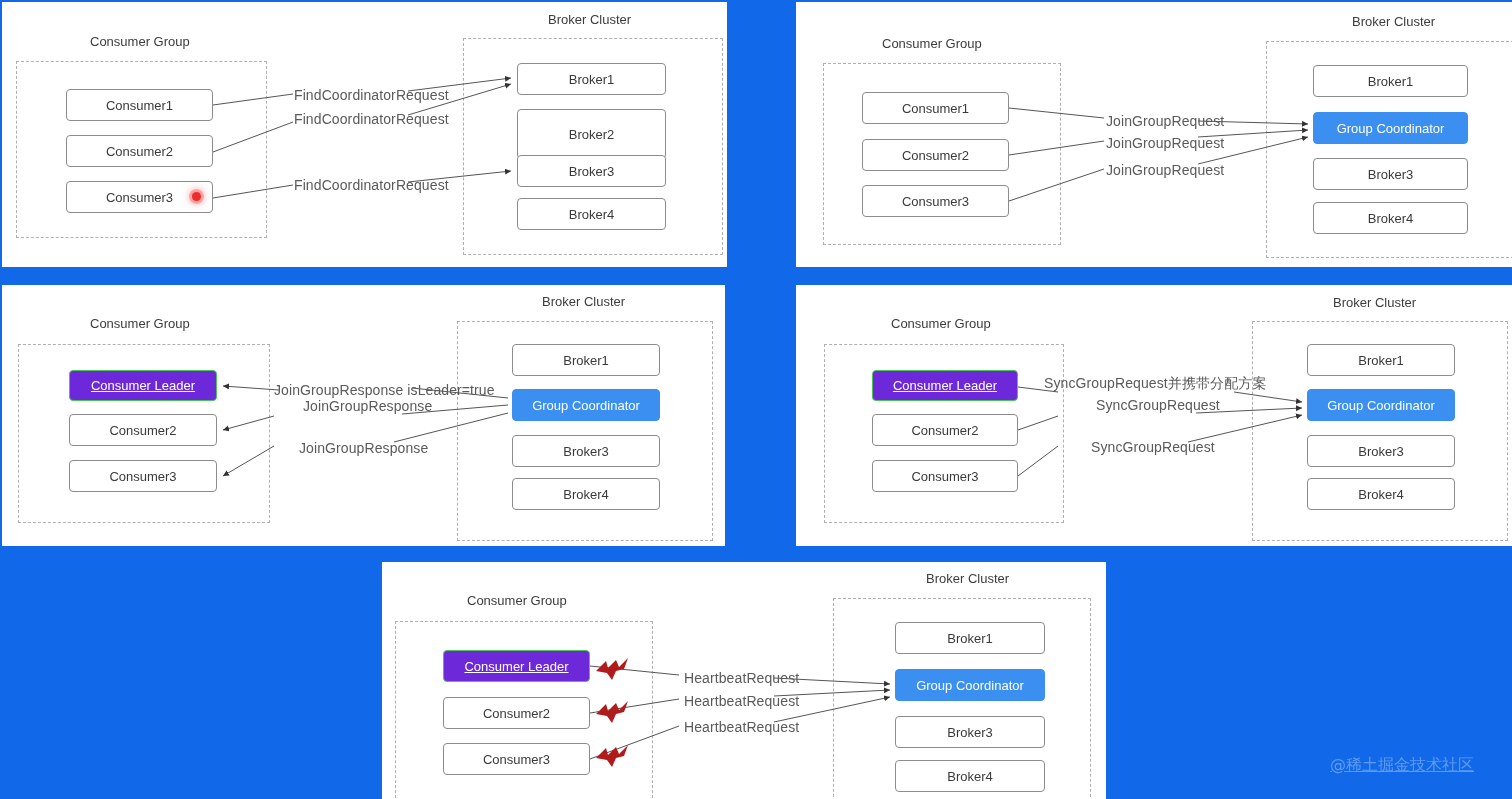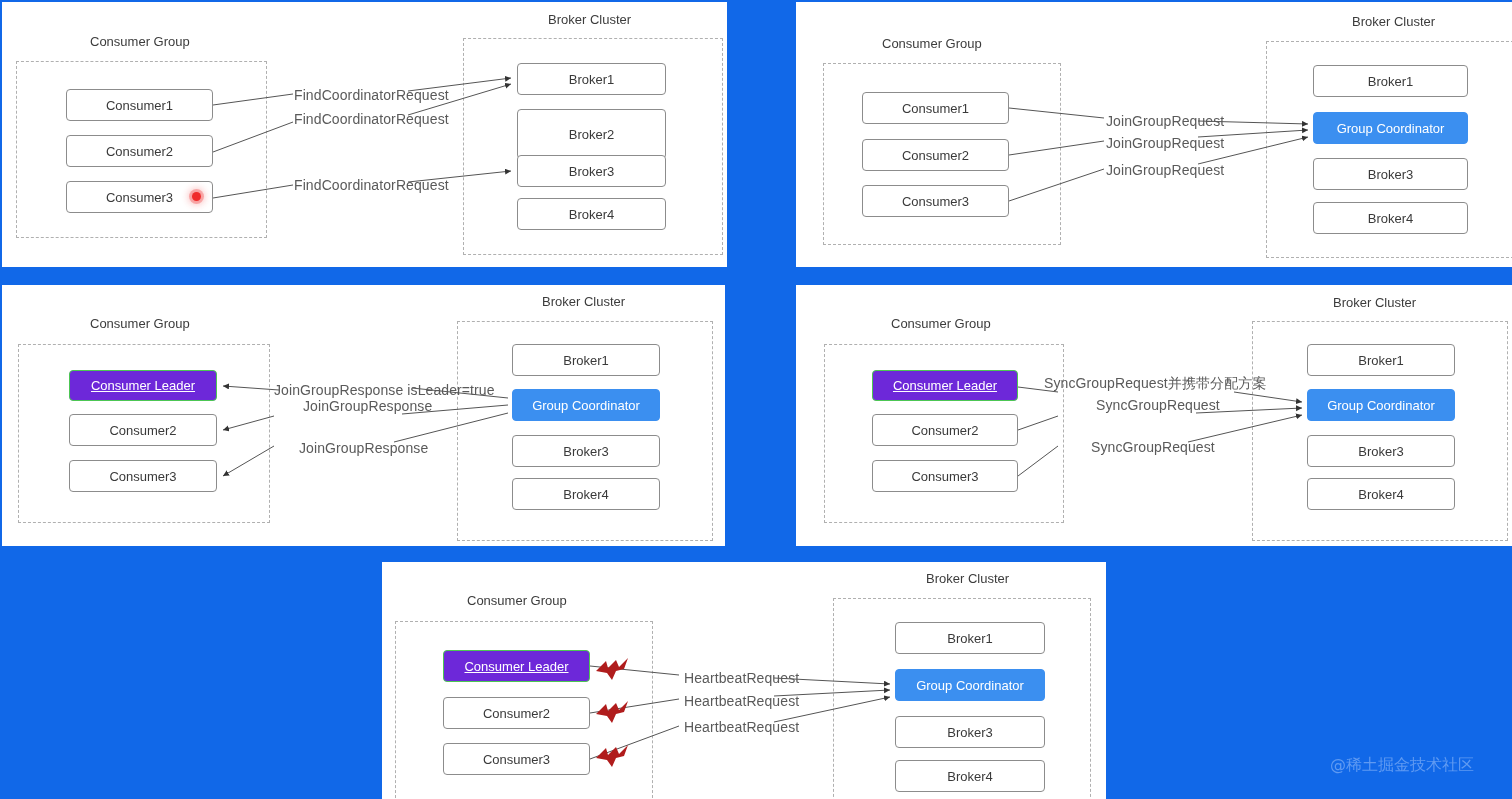--- a/index.html
+++ b/index.html
@@ -30,20 +30,21 @@
   }
   .edge-svg{position:absolute;left:0;top:0;overflow:visible;}
   .alert-dot{
     position:absolute;width:9px;height:9px;border-radius:50%;
     background:#ef2b2b;
     box-shadow:0 0 0 3px rgba(239,43,43,.30),0 0 7px 4px rgba(239,43,43,.28);
   }
   .watermark{
     position:absolute;color:#5f9af2;font-size:16px;white-space:nowrap;
     font-family:"DejaVu Sans",sans-serif;
+    text-decoration:underline;
   }
 </style>
 </head>
 <body>
 
 <div class="panel" style="left:2px;top:2px;width:725px;height:265px;">
   <div class="panel-inner">
     <div class="cluster-title" style="left:546px;top:10px;">Broker Cluster</div>
     <div class="group-title" style="left:88px;top:32px;">Consumer Group</div>
 

